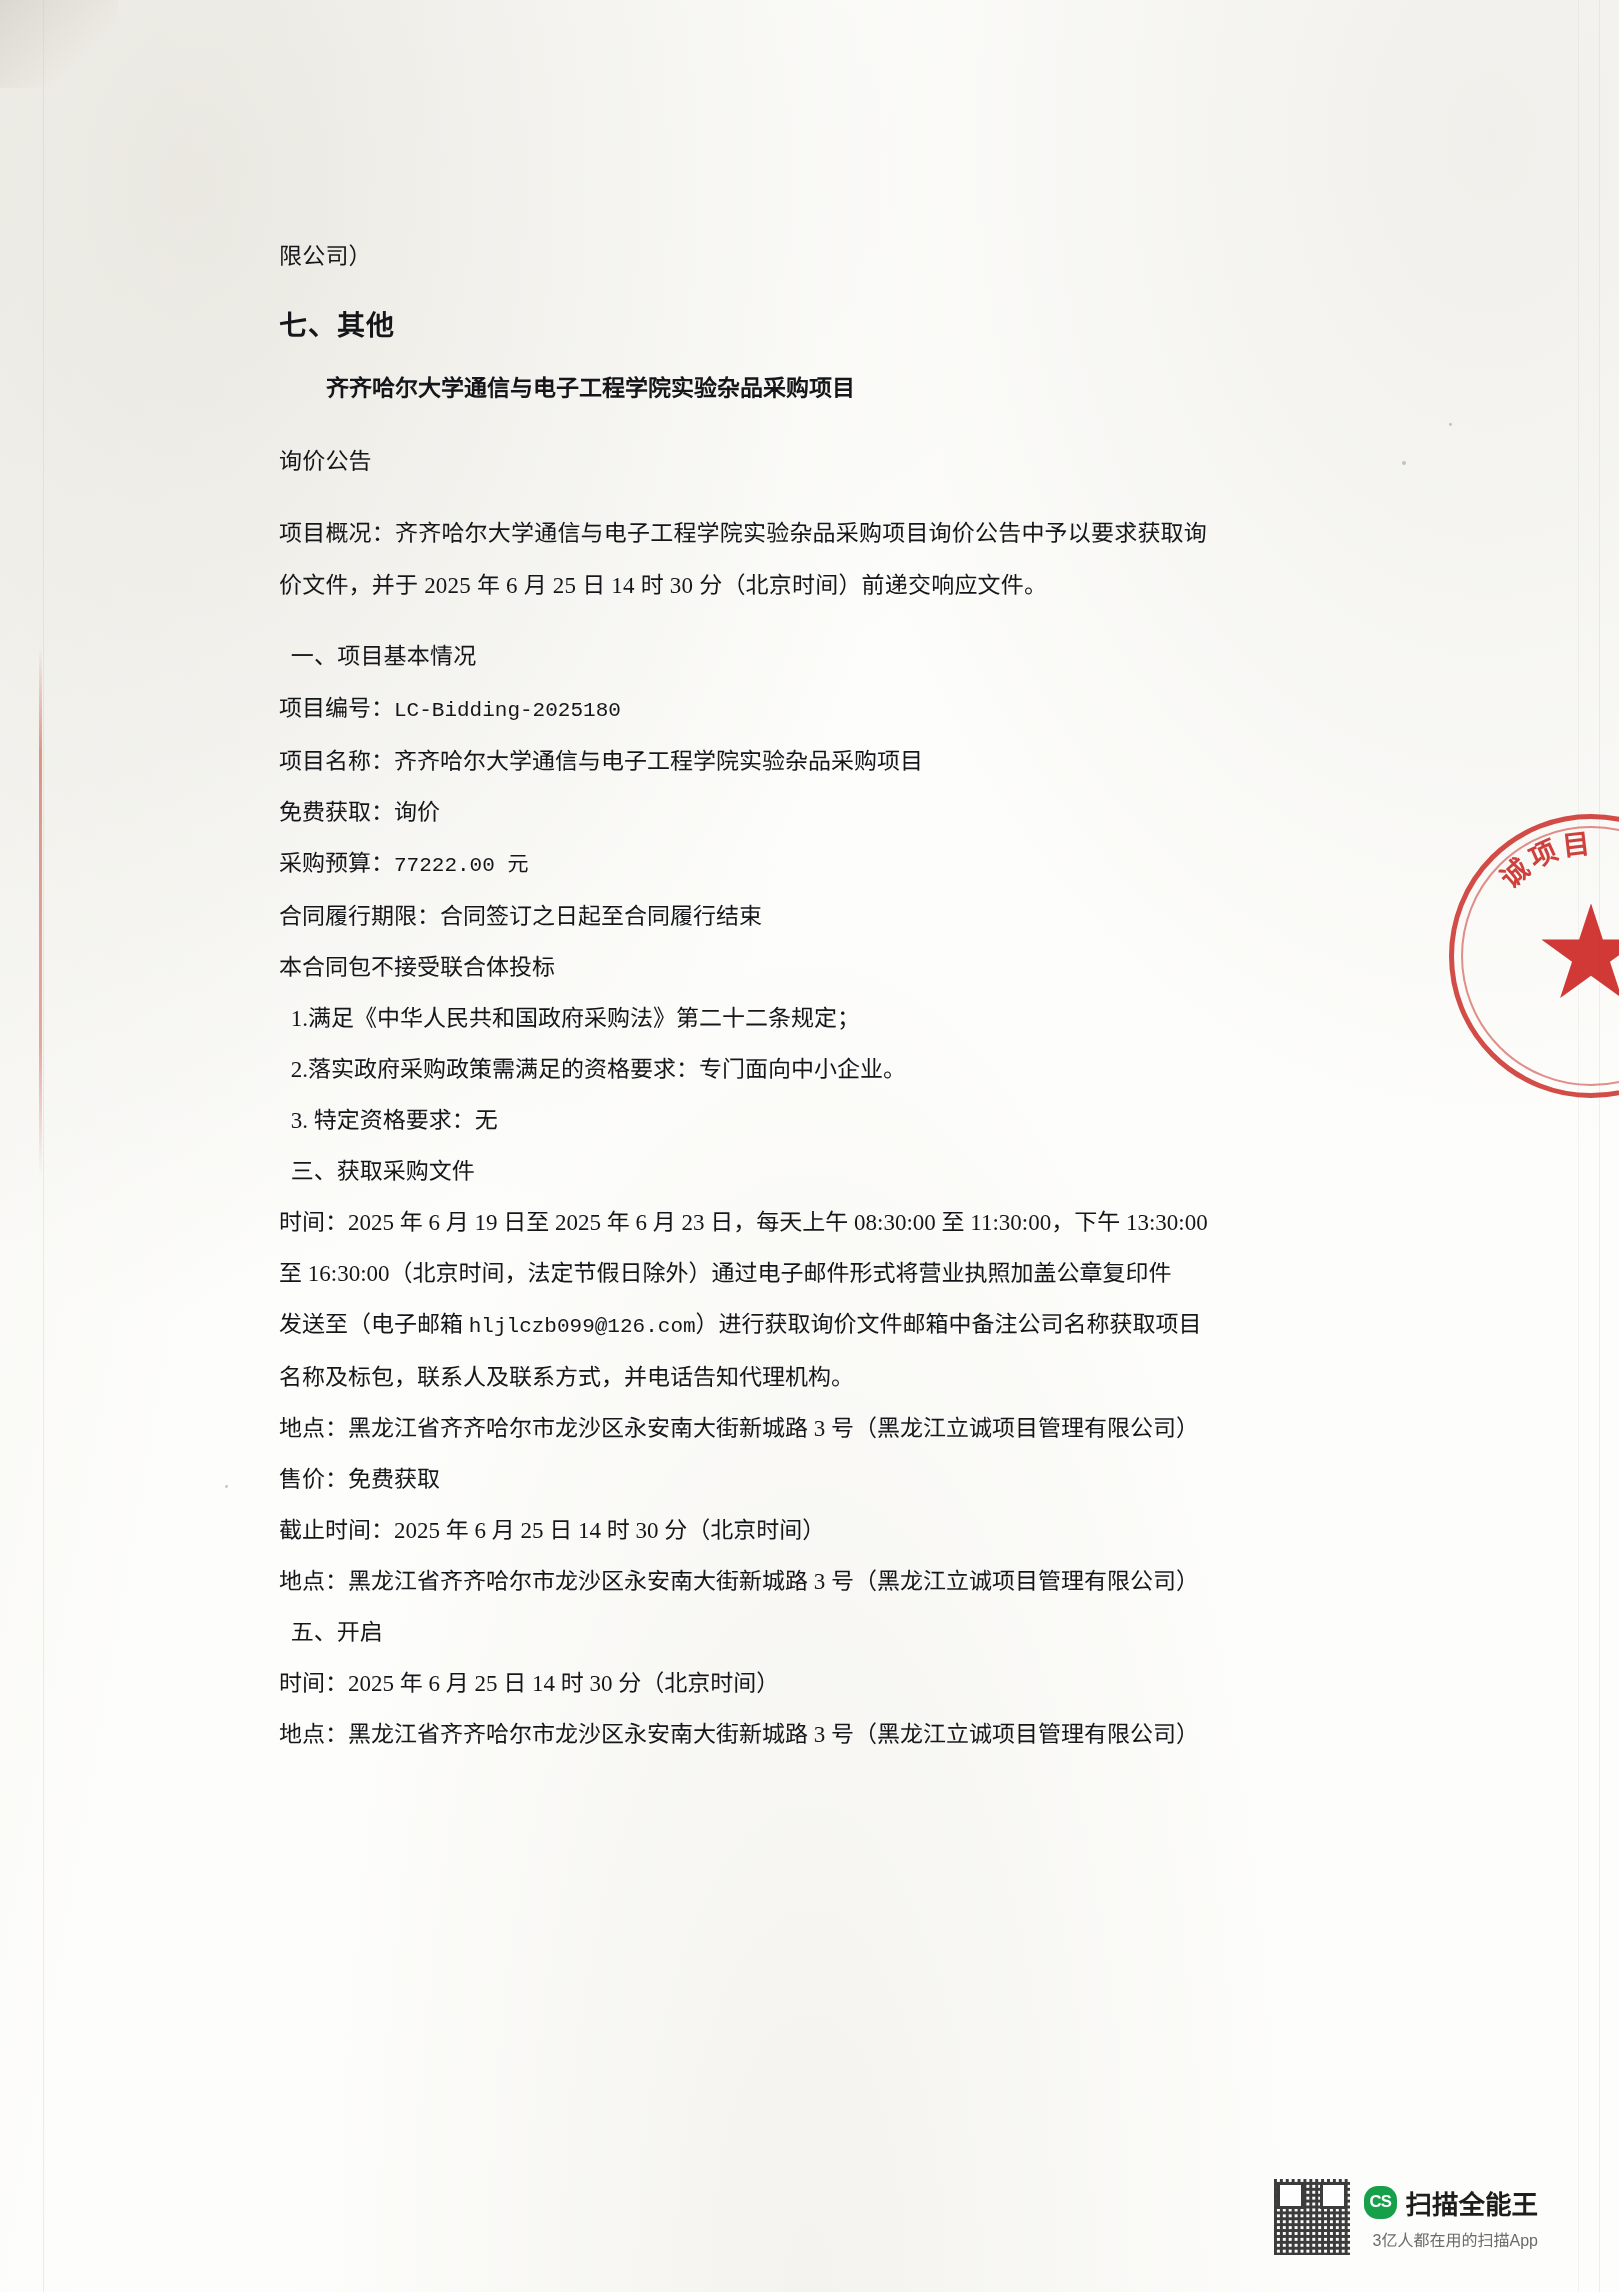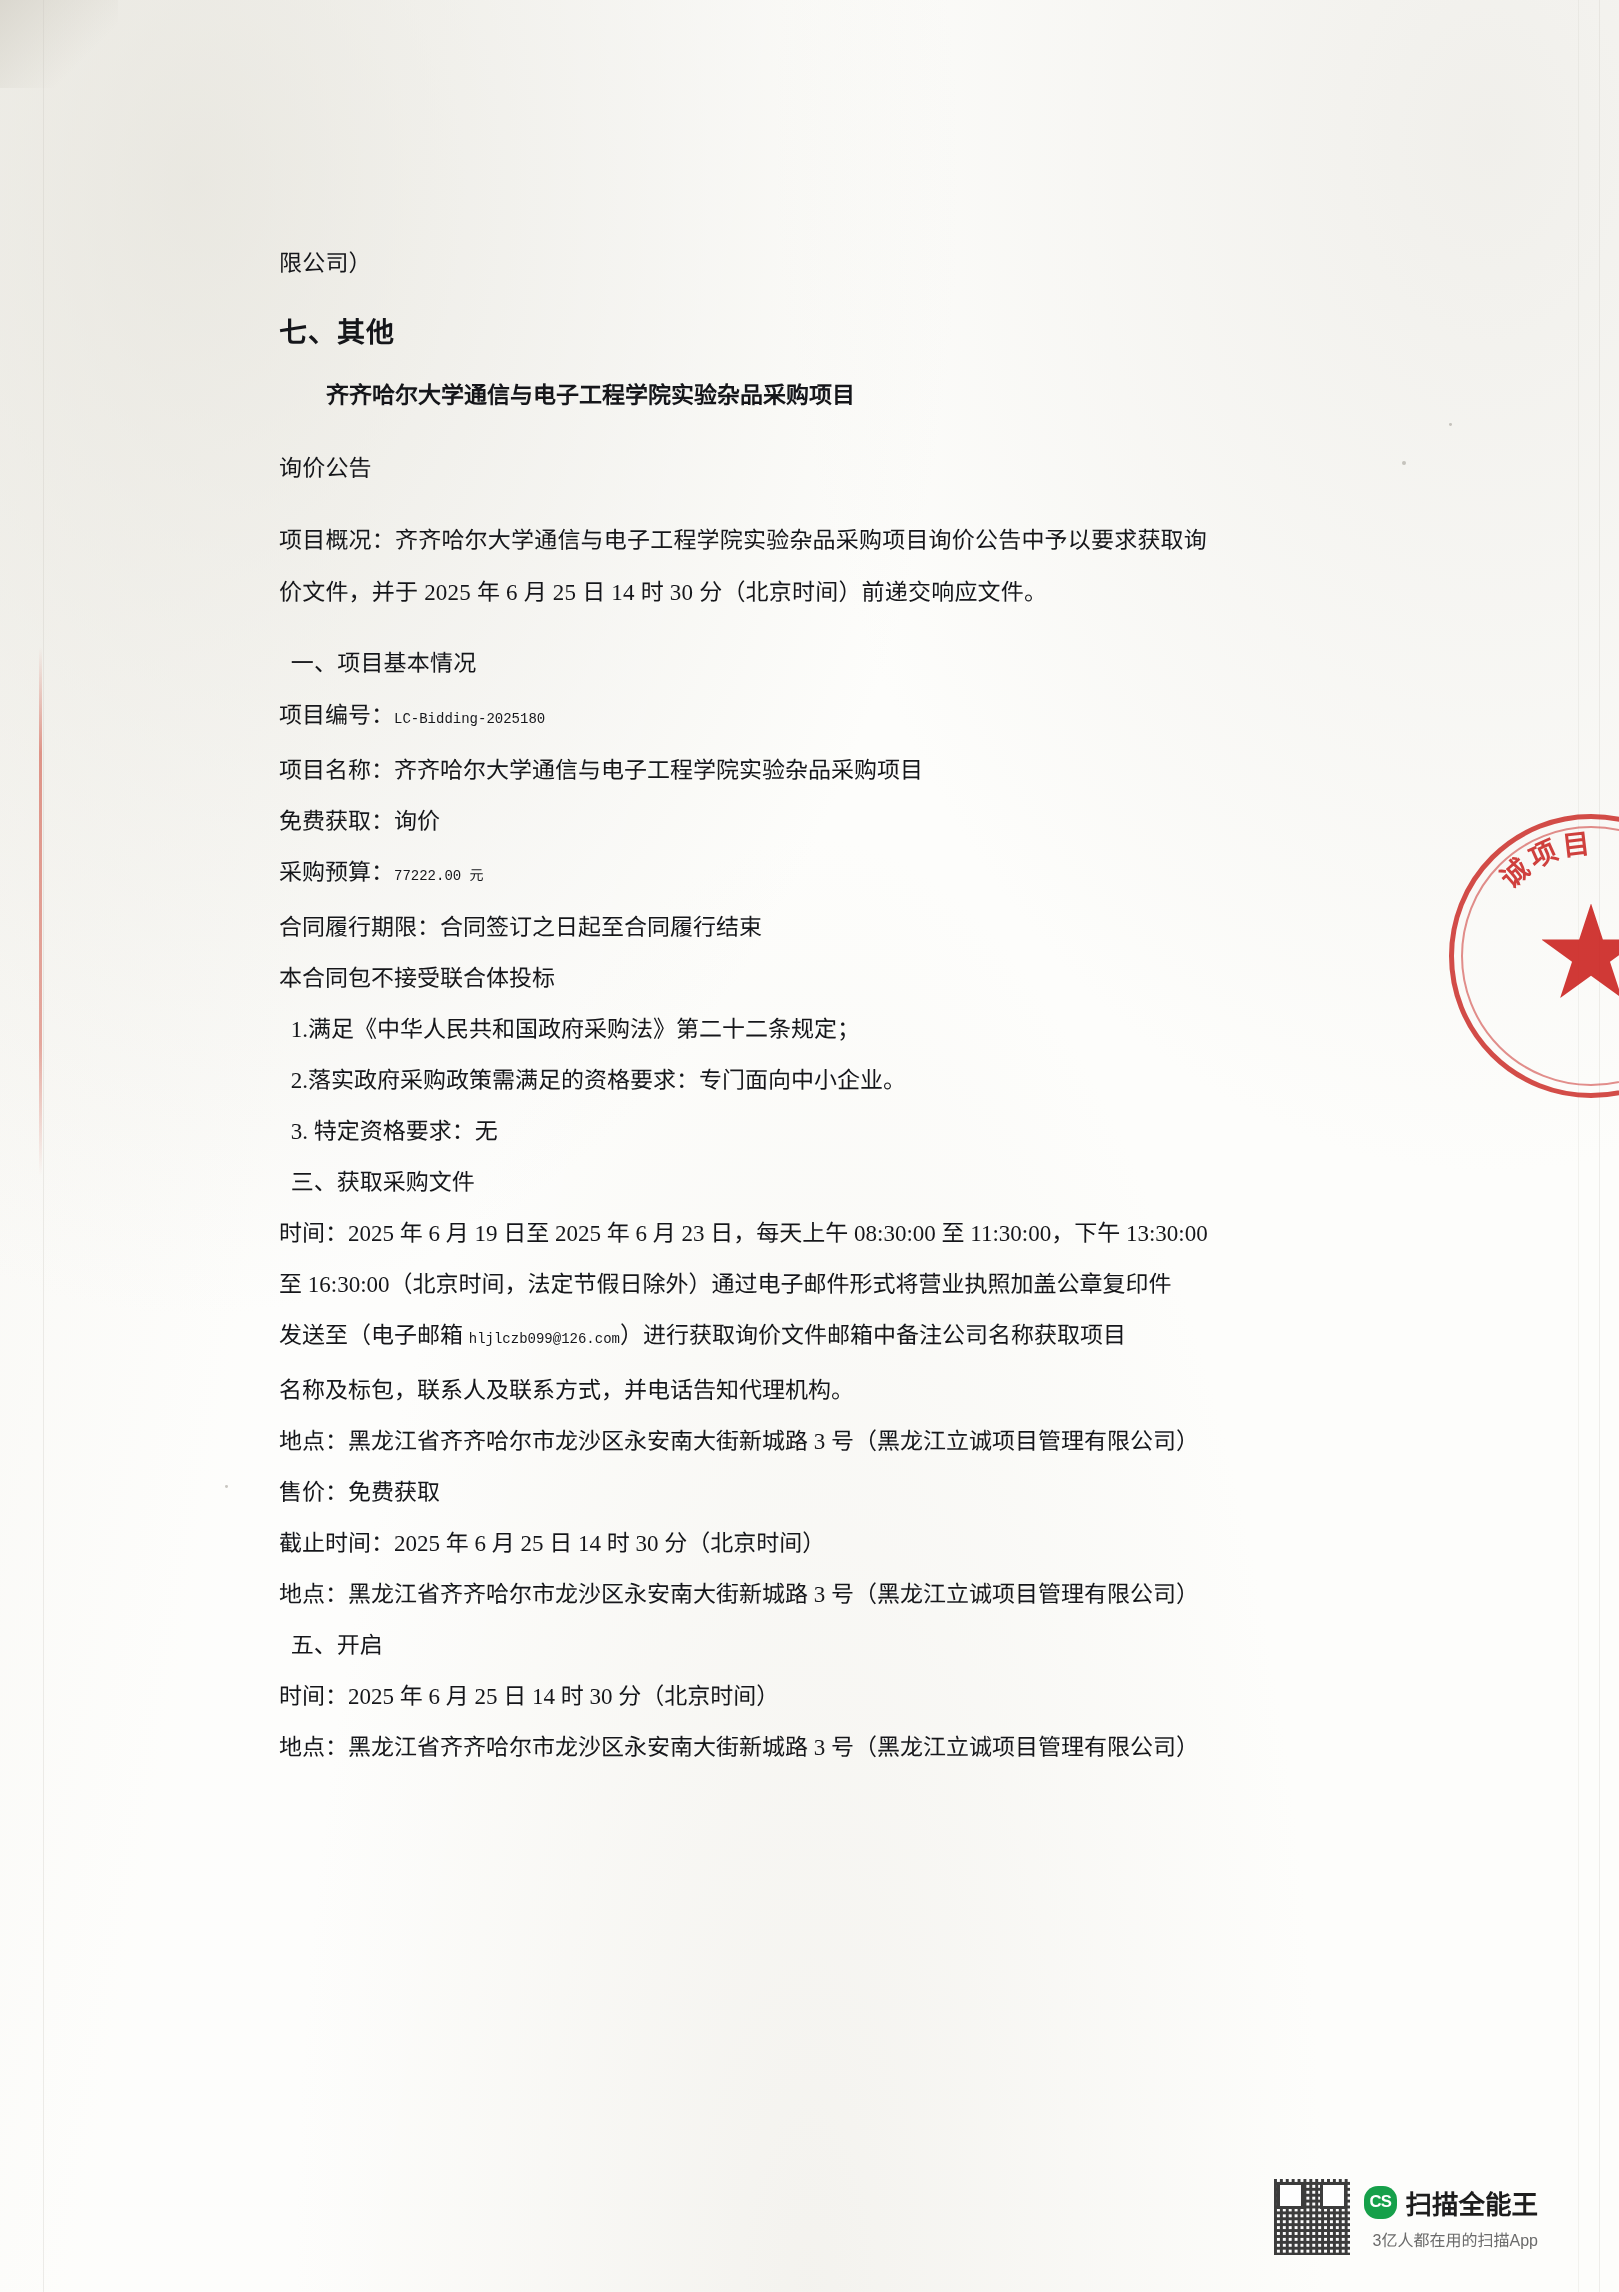--- a/index.html
+++ b/index.html
@@ -63,21 +63,21 @@
     position: absolute;
     background: rgba(150,146,138,0.5);
     border-radius: 50%;
     pointer-events: none;
   }
 
   
   .doc {
     position: absolute;
     left: 279px;
-    top: 238px;
+    top: 231px;
     width: 1068px;
     color: #15161a;
   }
   .gap-sm { height: 19.6px; }
   .gap-md { height: 26.5px; }
   .gap-lg { height: 33px; }
 
   .heading {
     font-size: 28px;
     font-weight: bold;
@@ -90,21 +90,21 @@
   .indent2 { padding-left: 47px; }
   .indent-half { padding-left: 11.8px; }
 
   .para {
     font-size: 23px;
     line-height: 52px;
     letter-spacing: 0.2px;
   }
   .mono {
     font-family: "Liberation Mono", "DejaVu Sans Mono", monospace;
-    font-size: 14px;
+    font-size: 21px;
     letter-spacing: 0px;
   }
   .row {
     font-size: 23px;
     line-height: 51px;
     white-space: nowrap;
   }
 
   
   .seal {

